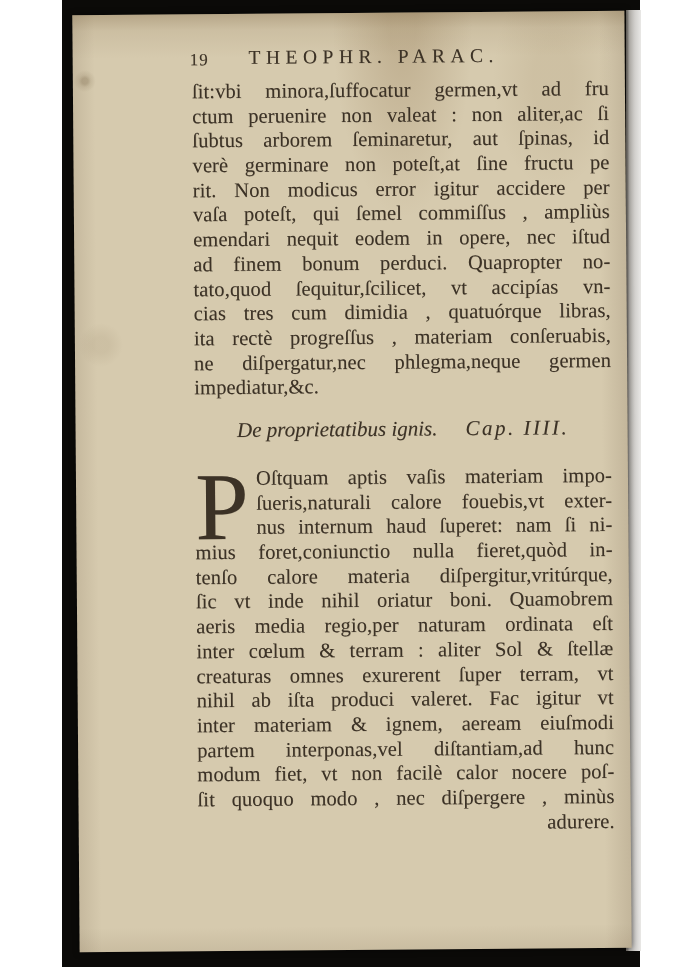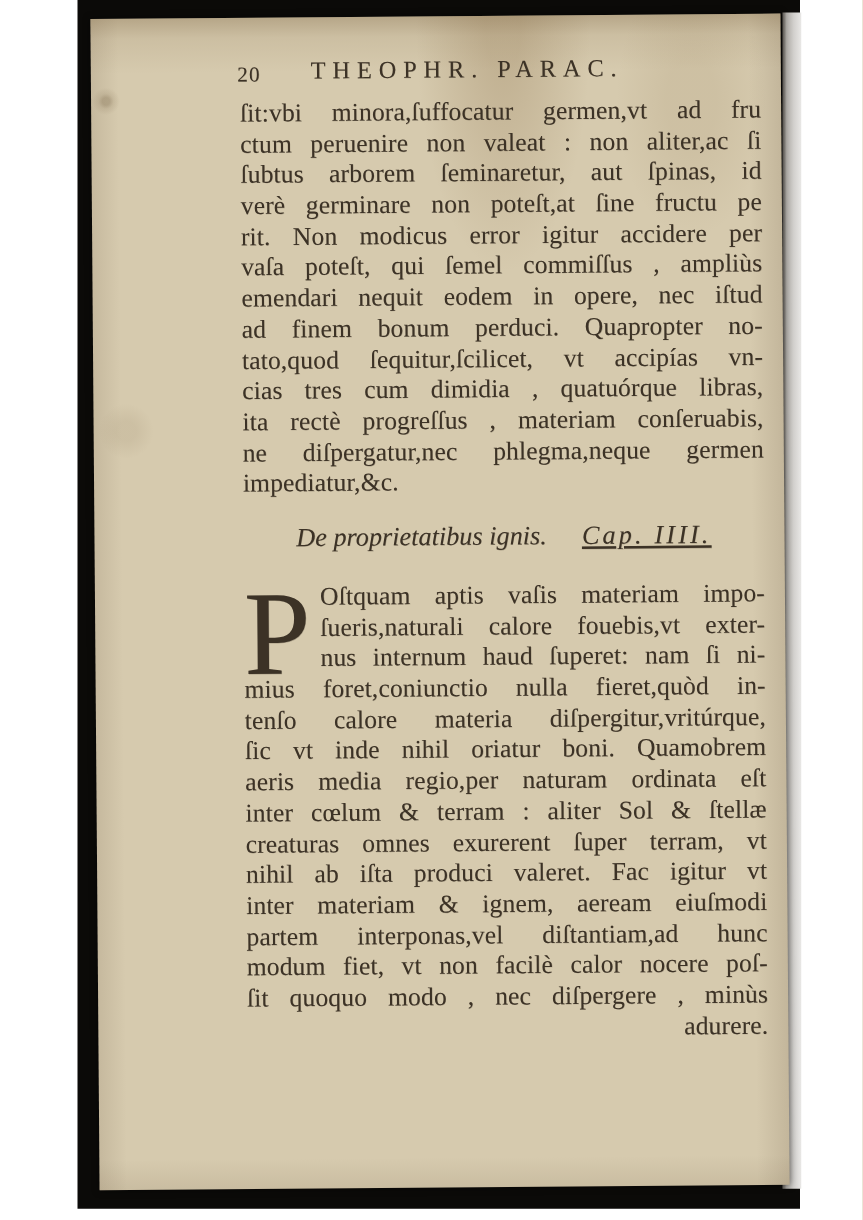--- a/index.html
+++ b/index.html
@@ -51,32 +51,32 @@
   .line.flush-right{text-align:right;text-align-last:right;}
   .dropcap{
     float:left;width:56px;height:73px;margin:-2px 5px 0 0;
     font-size:96px;line-height:85px;overflow:visible;
   }
   .heading{
     position:absolute;left:119px;top:404px;width:417px;
     display:flex;justify-content:center;gap:28px;
     font-style:italic;font-size:21px;white-space:nowrap;
   }
-  .heading .chap{letter-spacing:2.5px;text-decoration:underline;}
+  .heading .chap{letter-spacing:2.5px;}
 </style>
 </head>
 <body>
 
 <div class="black-frame"></div>
 <div class="edge-sliver"></div>
 
 <div class="paper">
 
   <div class="header-row">
-    <span class="pagenum ink">20</span>
+    <span class="pagenum ink">19</span>
     <span class="running-header ink">THEOPHR. PARAC.</span>
   </div>
 
   <div class="para para1 ink">
     <div class="line">ſit:vbi minora,ſuffocatur germen,vt ad fru</div>
     <div class="line">ctum peruenire non valeat : non aliter,ac ſi</div>
     <div class="line">ſubtus arborem ſeminaretur, aut ſpinas, id</div>
     <div class="line">verè germinare non poteſt,at ſine fructu pe</div>
     <div class="line">rit. Non modicus error igitur accidere per</div>
     <div class="line">vaſa poteſt, qui ſemel commiſſus , ampliùs</div>

